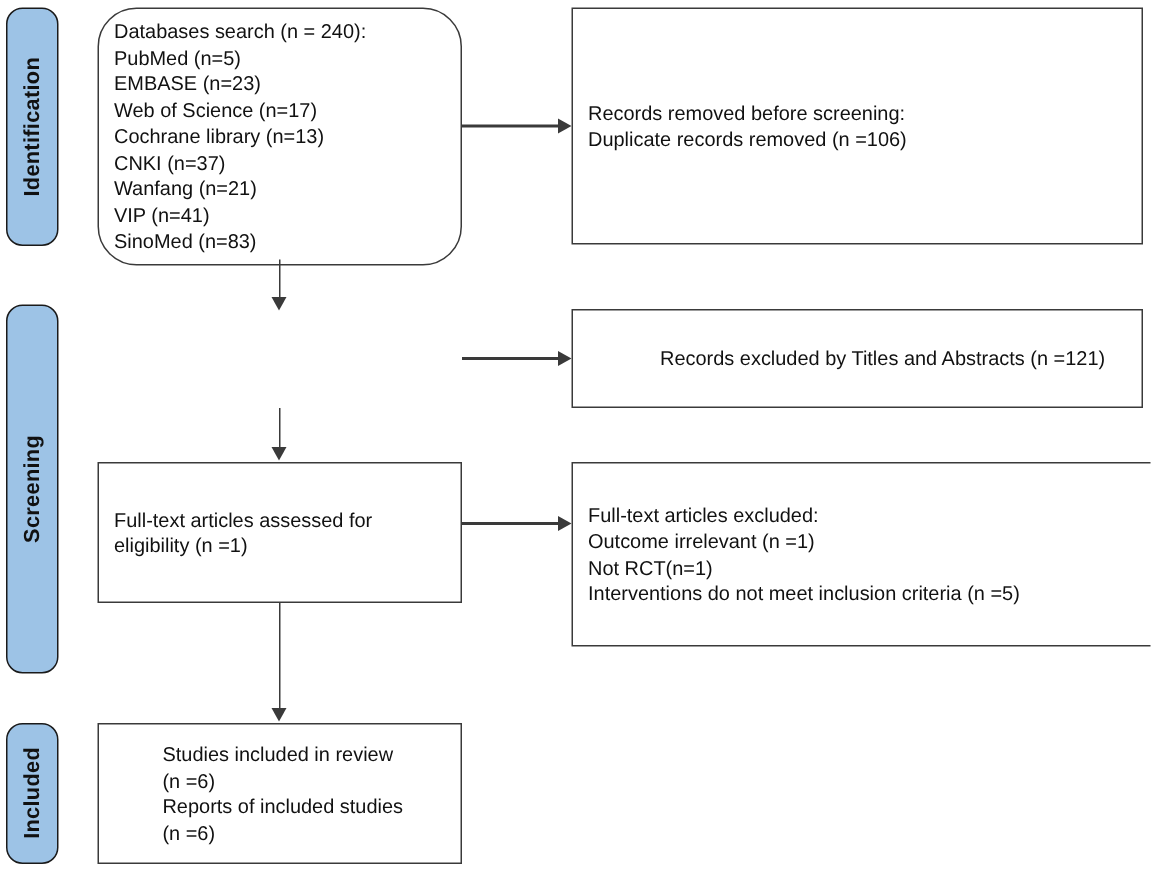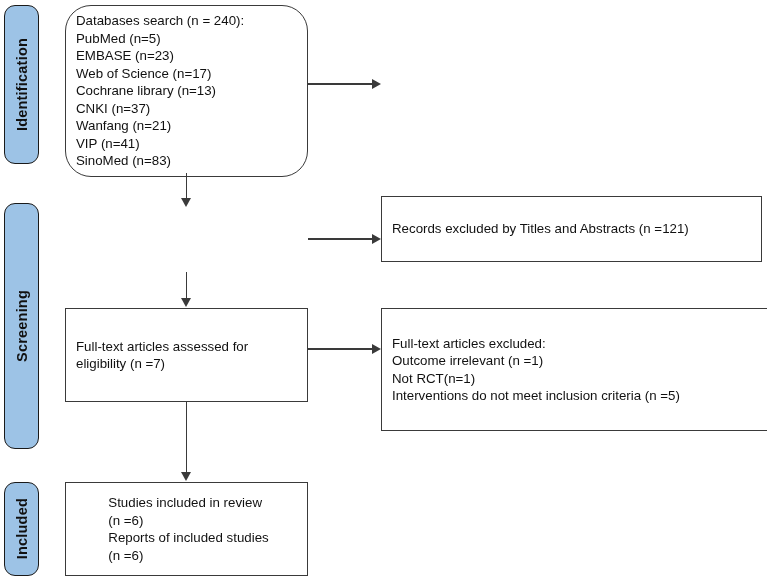--- a/index.html
+++ b/index.html
@@ -89,29 +89,33 @@
 PubMed (n=5)
 EMBASE (n=23)
 Web of Science (n=17)
 Cochrane library (n=13)
 CNKI (n=37)
 Wanfang (n=21)
 VIP (n=41)
 SinoMed (n=83)</span>
   </div>
 
+  <div class="box" style="left:381px;top:5px;width:381px;height:158px;">
+    <span class="box-text">Records removed before screening:
+    Duplicate records removed (n =106)</span>
+  </div>
 
 
-  <div class="box" style="left:381px;top:196px;width:381px;height:66px;">
+  <div class="box" style="left:381px;top:206px;width:381px;height:66px;padding-left:48px;">
     <span class="box-text">Records excluded by Titles and Abstracts (n =121)</span>
   </div>
 
   <div class="box" style="left:65px;top:308px;width:243px;height:94px;">
     <span class="box-text">Full-text articles assessed for
-eligibility (n =7)</span>
+eligibility (n =1)</span>
   </div>
 
   <div class="box" style="left:381px;top:308px;width:449px;height:123px;">
     <span class="box-text">Full-text articles excluded:
     Outcome irrelevant (n =1)
     Not RCT(n=1)
     Interventions do not meet inclusion criteria (n =5)</span>
   </div>
 
   <div class="box" style="left:65px;top:482px;width:243px;height:94px;justify-content:center;">

